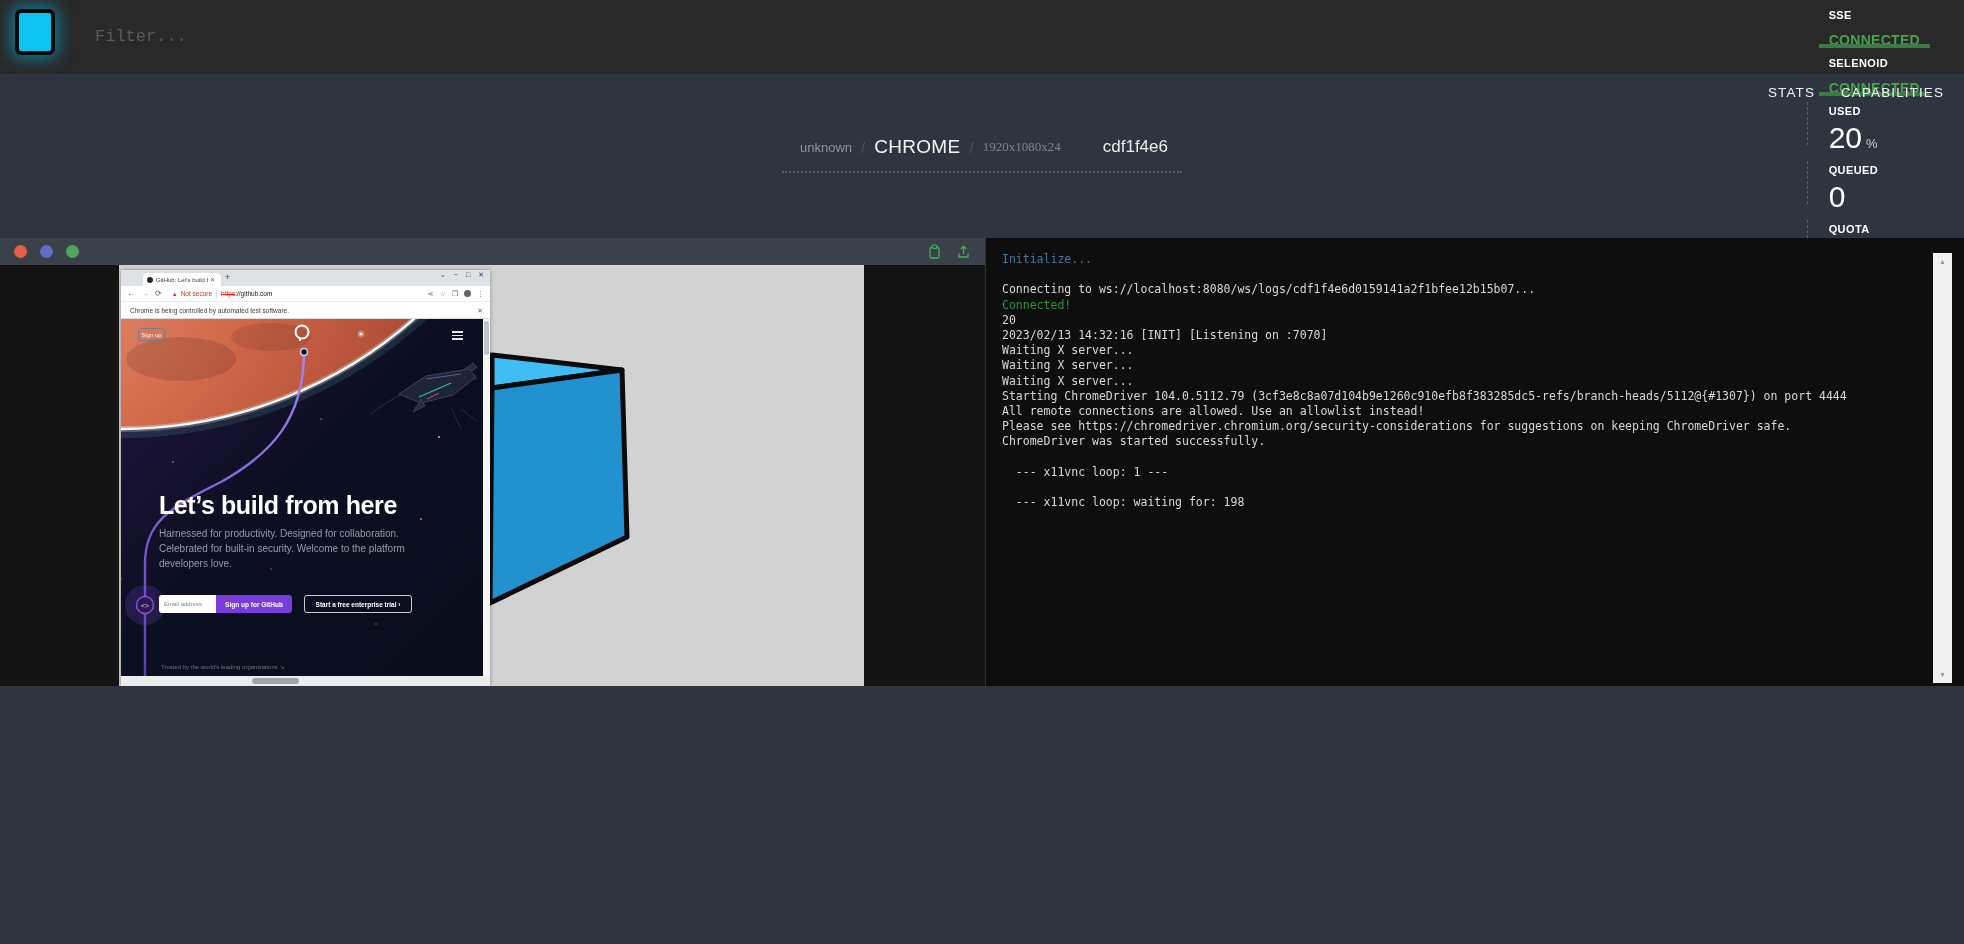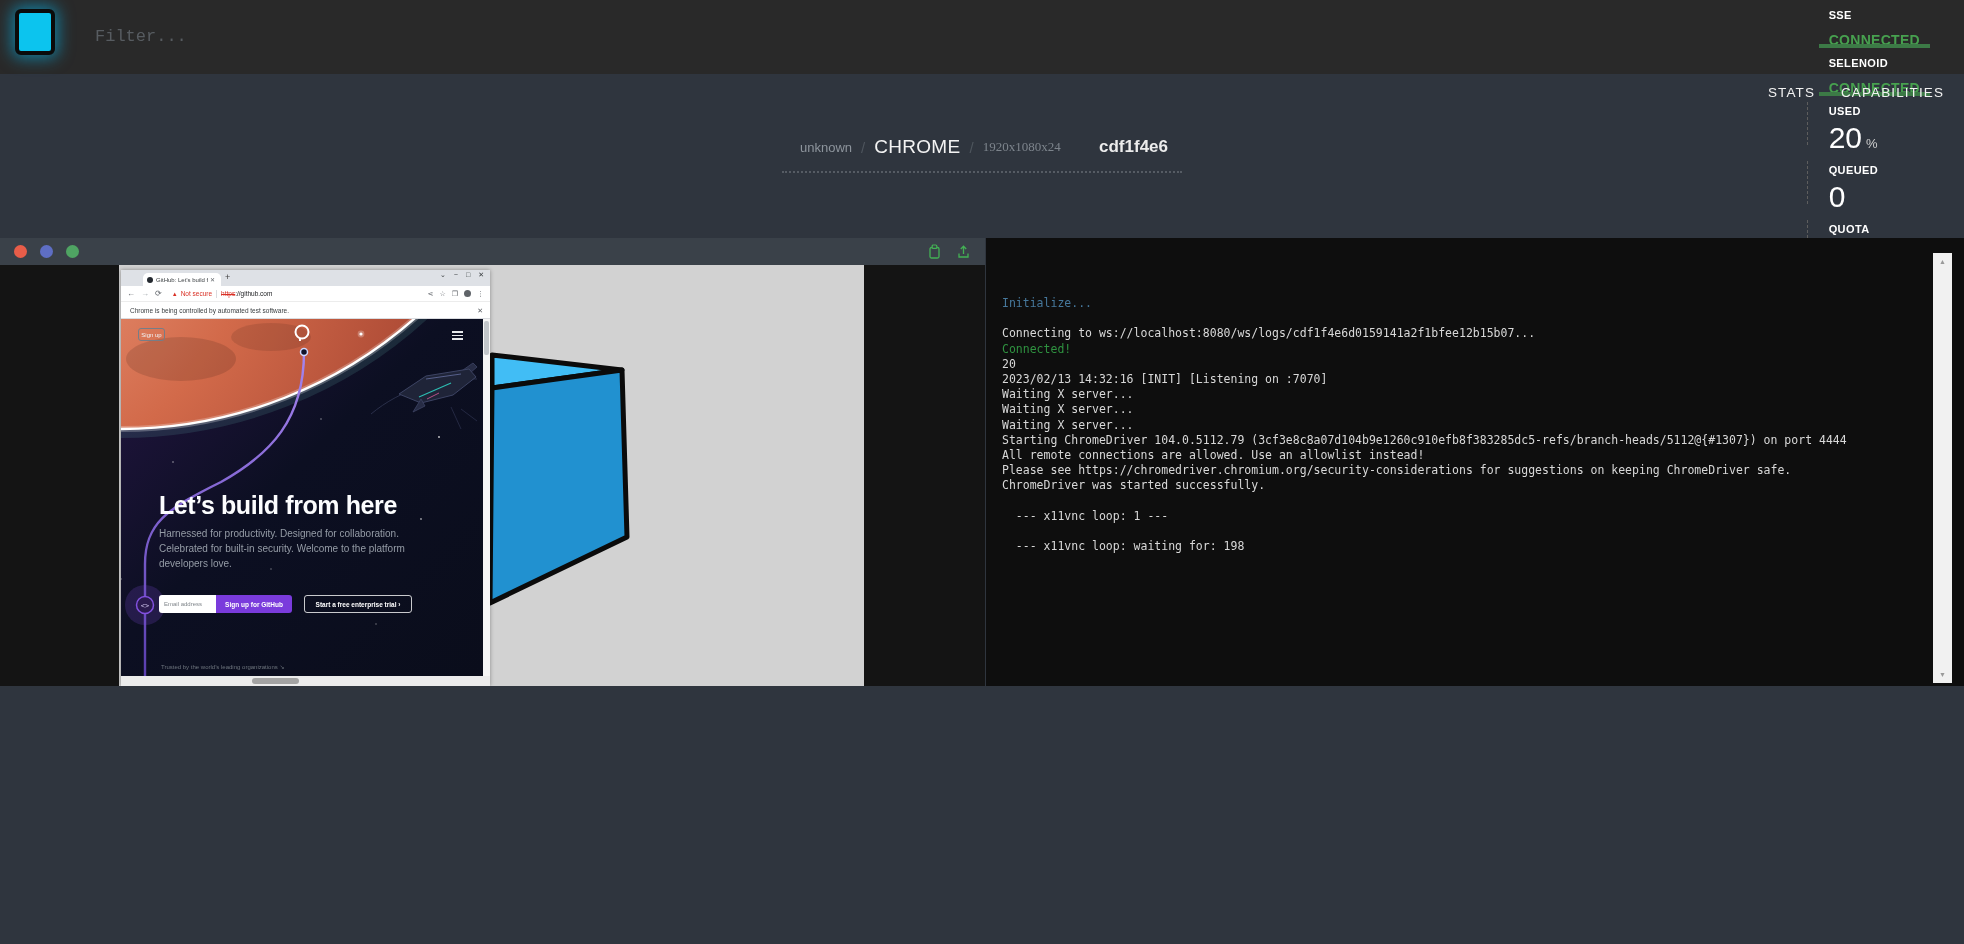--- a/index.html
+++ b/index.html
@@ -30,21 +30,21 @@
   .tabs { position:absolute; right:20px; top:74px; height:36px; display:flex; align-items:center; gap:26px; }
   .tabs span { font-size:13.5px; color:#f2f2f2; letter-spacing:1.1px; cursor:pointer; }
 
   
   .session { position:absolute; left:782px; top:136px; width:400px; display:flex; align-items:center;
              padding:0 14px 13px 18px; border-bottom:2px dotted #565c64; cursor:pointer; }
   .ss-name { font-size:13px; color:#8d949c; }
   .ss-sep { font-size:15px; color:#4e555d; margin:0 9px; }
   .ss-browser { font-size:19px; color:#f3f3f3; letter-spacing:.3px; }
   .ss-res { font-size:13px; color:#7d848c;font-family:Liberation Serif, serif; }
-  .ss-id { font-size:17px; color:#ececec; margin-left:auto;font-weight:bold; }
+  .ss-id { font-size:17px; color:#ececec; margin-left:auto; }
 
   
   .vnc { position:absolute; left:0; top:238px; width:985px; height:448px; }
   .vnc-header { position:absolute; left:0; top:0; right:0; height:27px; background:#3a4149; display:flex; align-items:center; padding:0 14px; }
   .tl { width:13px; height:13px; border-radius:50%; margin-right:13px; cursor:pointer; }
   .tl.red { background:#e85d49; } .tl.blue { background:#5e6ec4; } .tl.green { background:#4fa463; }
   .vh-spacer { flex:1; }
   .vh-icon { width:15px; height:15px; margin-left:14px; cursor:pointer; }
   .vnc-screen { position:absolute; left:0; top:27px; right:0; bottom:0; background:#141414; }
   .shot { position:absolute; left:119px; top:0; width:745px; height:421px; background:#d2d2d2; overflow:hidden; }
@@ -94,21 +94,21 @@
             font-size:6.5px; font-weight:bold; color:#ffffff; display:flex; align-items:center; justify-content:center; }
   .gh-ent { position:absolute; left:183px; top:276px; width:108px; height:18px; border:1px solid rgba(255,255,255,.78); border-radius:3px;
             font-size:6.5px; font-weight:bold; color:#ffffff; display:flex; align-items:center; justify-content:center; }
   .gh-trusted { position:absolute; left:40px; top:344px; font-size:6px; color:#6d747d; }
 
   
   .logpanel { position:absolute; left:986px; top:238px; width:978px; height:448px; background:#0e0e0e; }
   .log-lines { position:absolute; left:16px; top:14px; right:44px; font-family:"DejaVu Sans Mono","Liberation Mono",monospace;
                font-size:11.5px; line-height:15.2px; color:#d8d8d8; }
   .log-line { white-space:pre; min-height:15.2px; overflow:hidden; }
-  .log-line.info { color:#46789c;margin-top:44px; }
+  .log-line.info { color:#46789c; }
   .log-line.ok { color:#2f9240; }
   .log-sb { position:absolute; right:12px; top:15px; bottom:3px; width:19px; background:#f1f1f1; }
   .log-sb .up, .log-sb .down { position:absolute; left:0; width:19px; text-align:center; font-size:7px; color:#9a9a9a; cursor:pointer; }
   .log-sb .up { top:5px; } .log-sb .down { bottom:5px; }
 </style>
 </head>
 <body>
 
 <div class="page">
 

